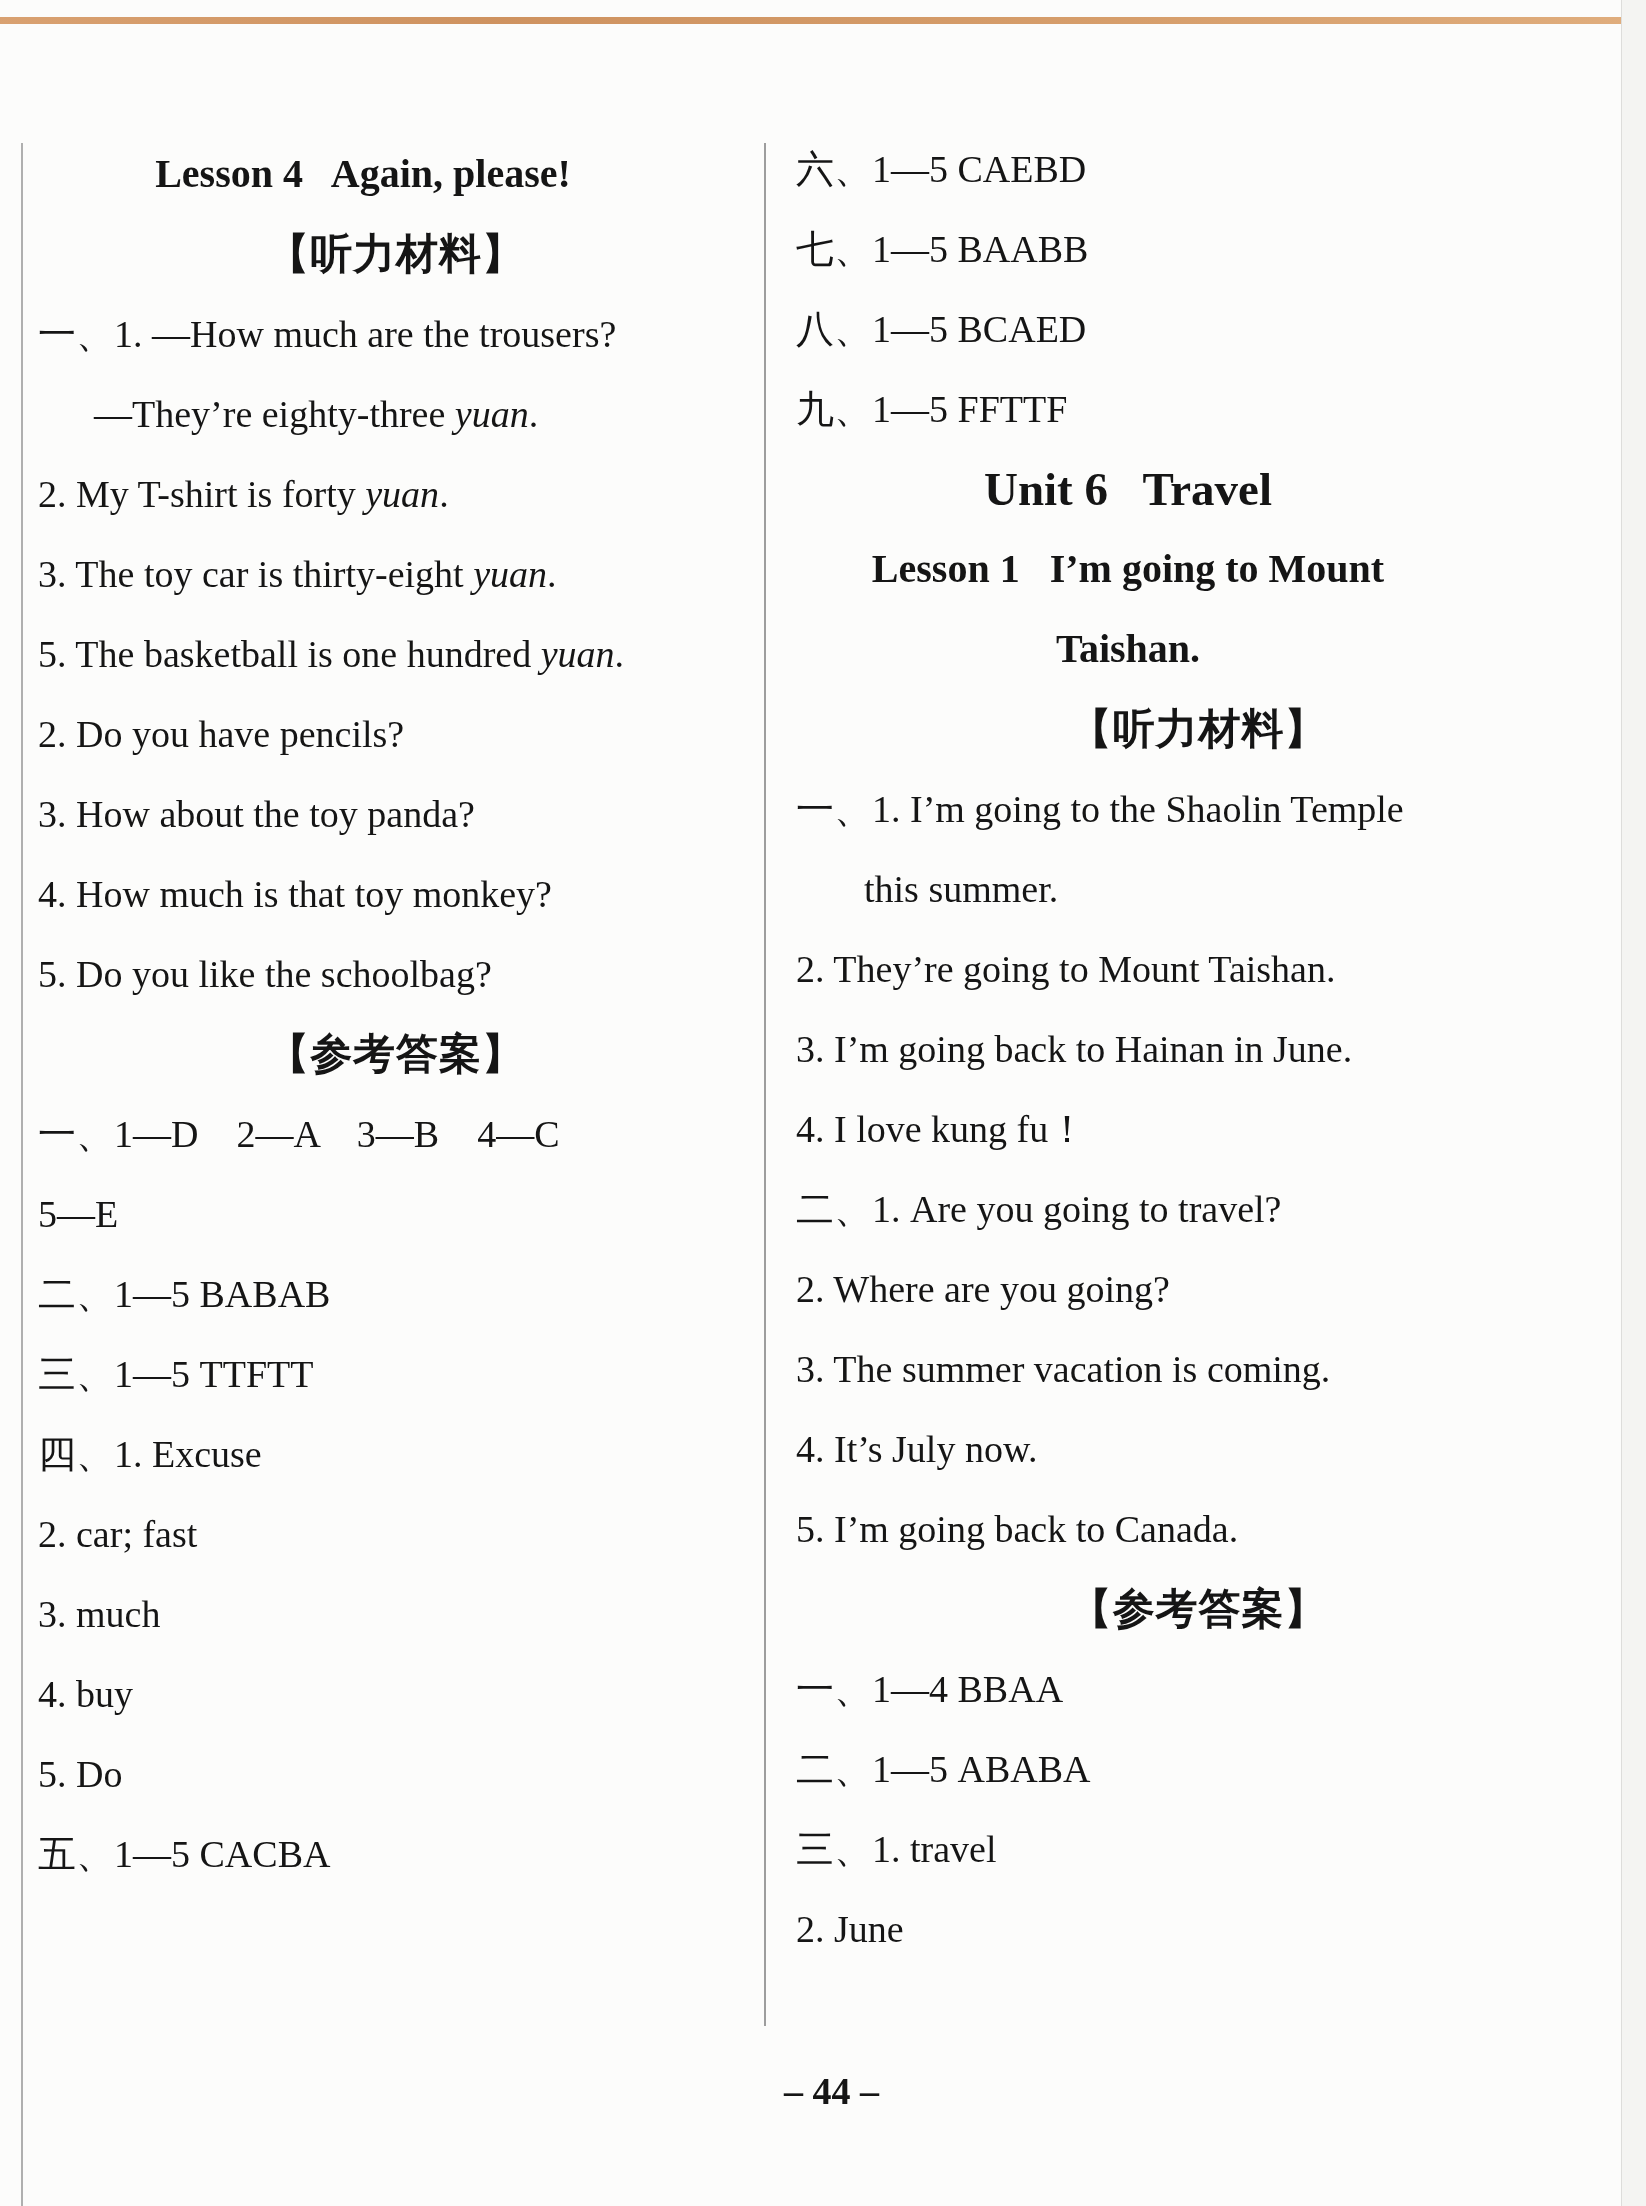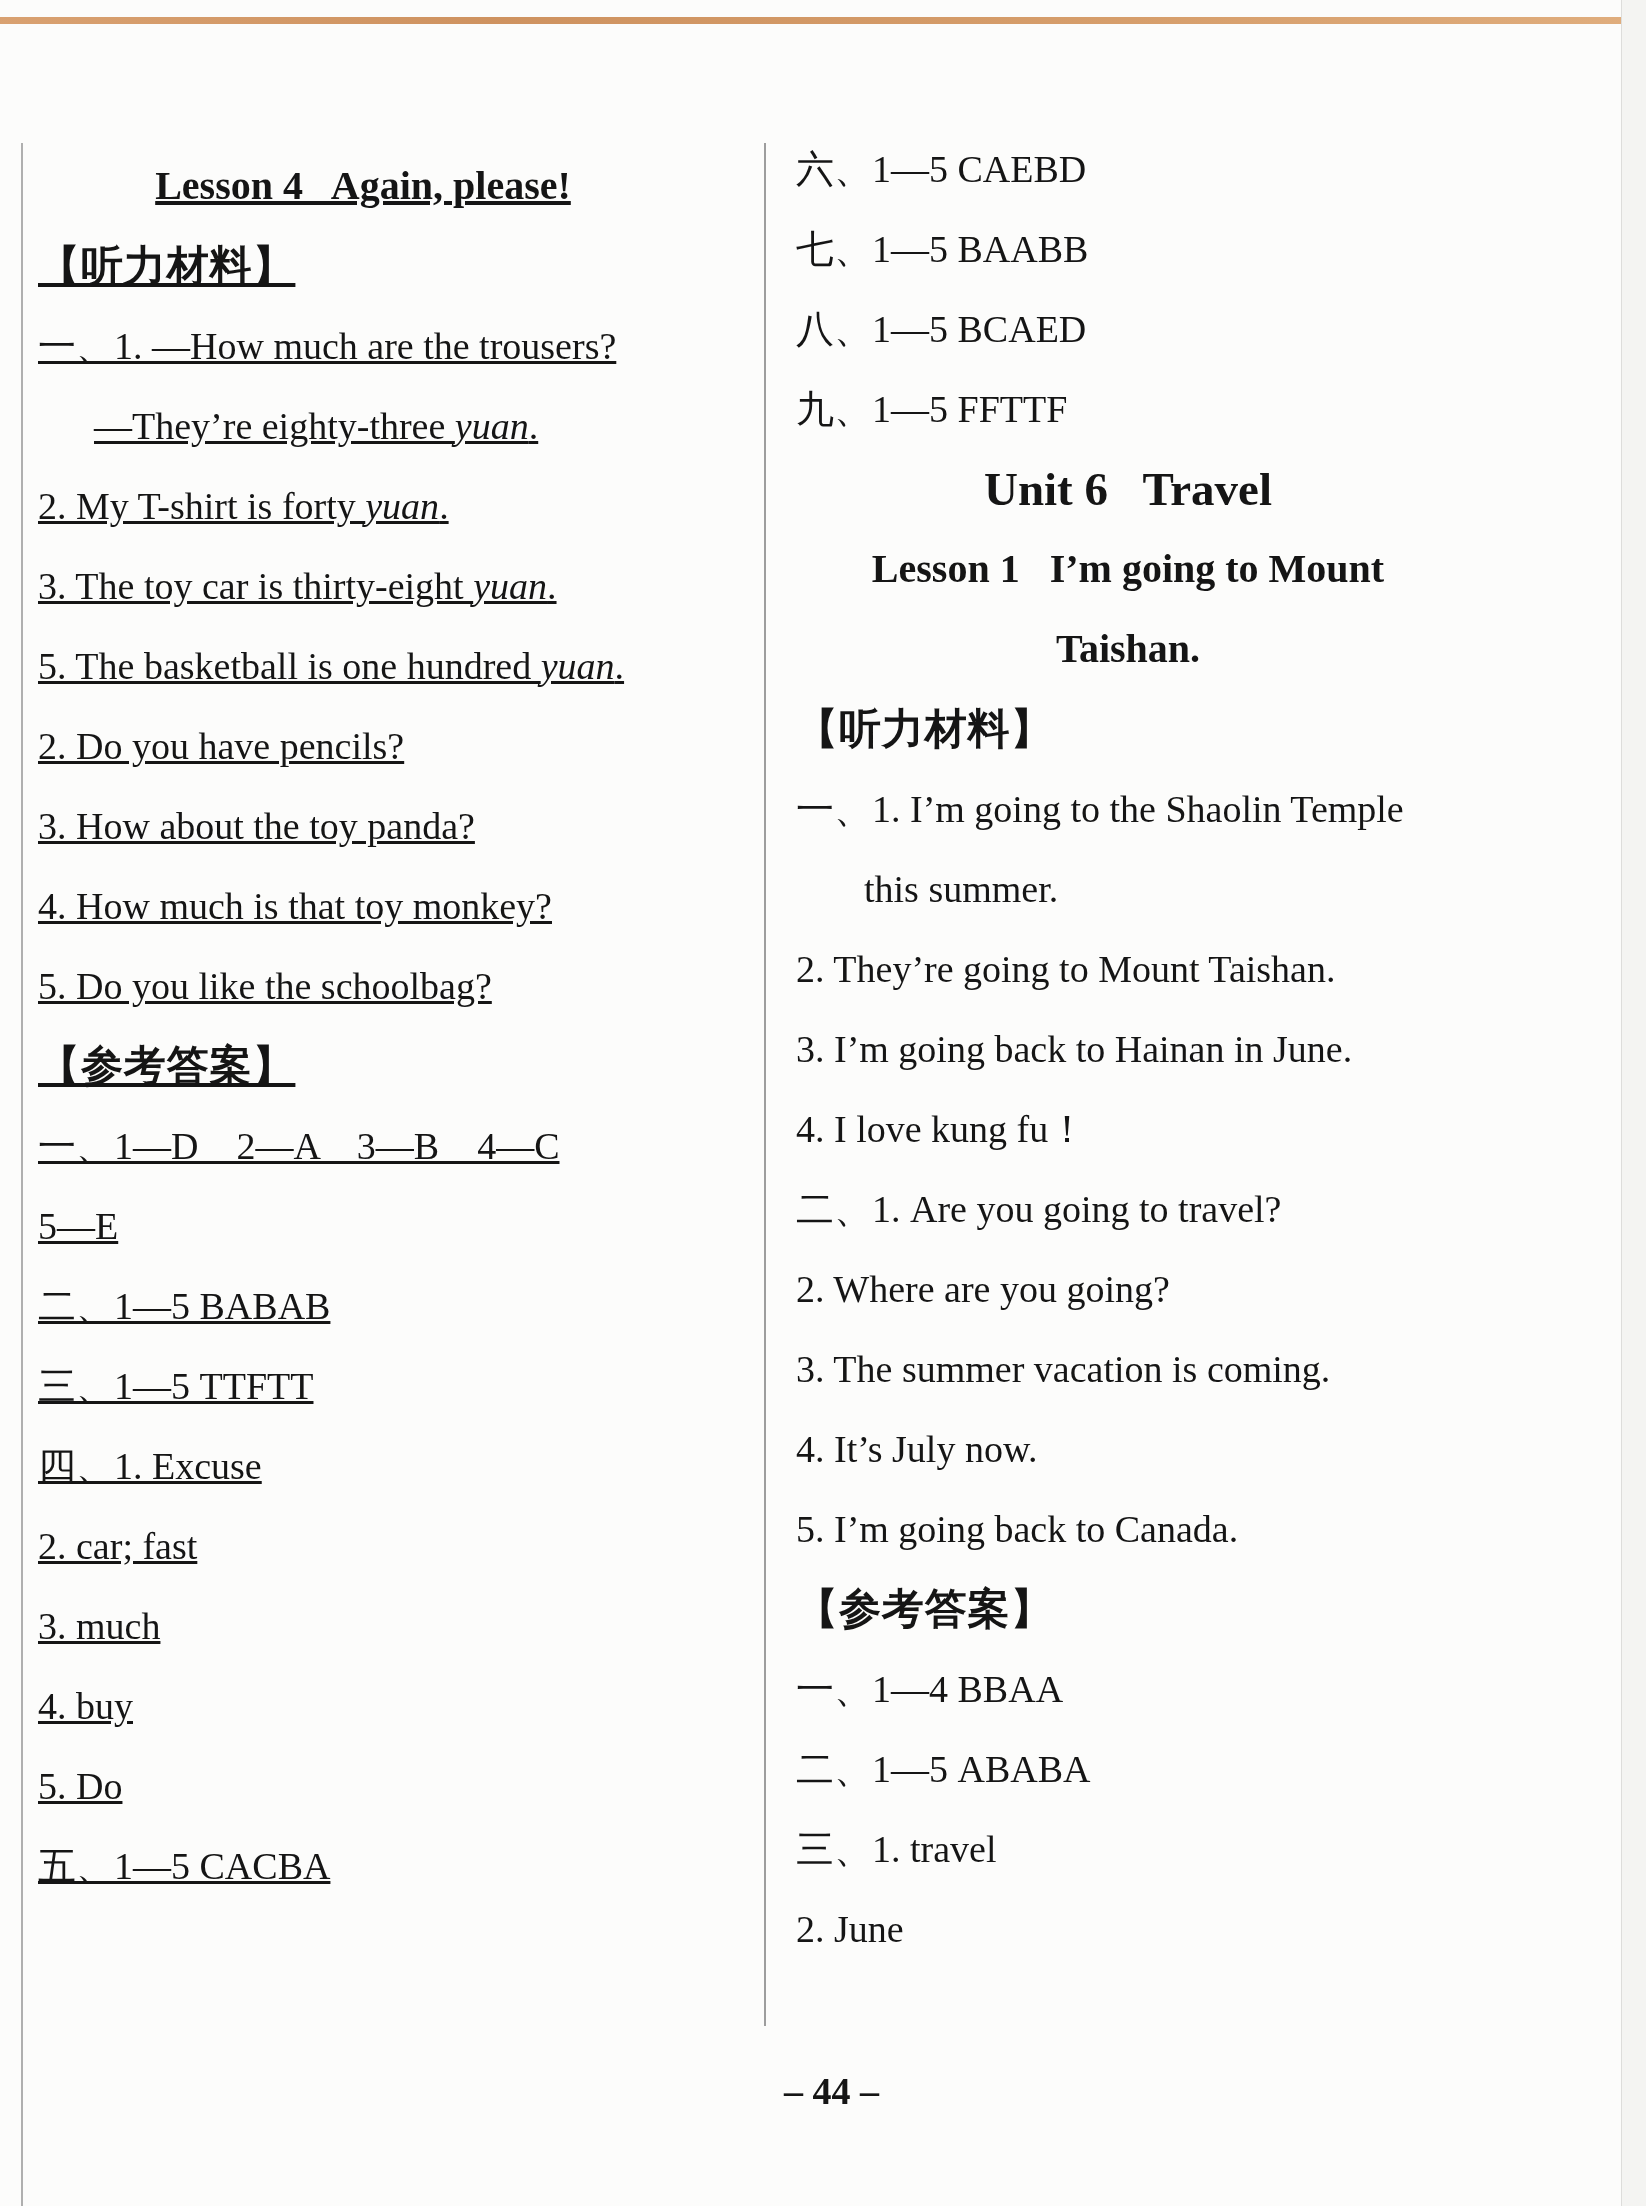--- a/index.html
+++ b/index.html
@@ -14,37 +14,37 @@
   .top-rule{
     position:absolute;left:0;top:17px;width:1647px;height:6.6px;
     background:linear-gradient(90deg,#d08a4e,#c37839 30%,#cd8748 70%,#d99a5e);
     opacity:.8;
   }
   .edge-left{position:absolute;left:21px;top:143px;width:1.9px;height:2063px;background:#8f8f8f;opacity:.7;}
   .divider{position:absolute;left:764px;top:143px;width:1.9px;height:1883px;background:#7d7d7d;opacity:.75;}
   .edge-right{position:absolute;left:1621px;top:0;width:0.9px;height:2206px;background:#dddddb;}
   .edge-right-band{position:absolute;left:1622px;top:0;width:24.5px;height:2206px;background:#f4f4f2;}
   .col{position:absolute;}
-  .col-left{left:38px;top:146px;width:716px;text-decoration:underline;}
+  .col-left{left:38px;top:134px;width:716px;}
   .col-right{left:796px;top:129px;width:805px;}
   .line{
     height:80px;line-height:80px;
     font-size:38px;
     white-space:pre-wrap;
   }
   .it{font-style:italic;}
   .title{font-weight:bold;text-align:center;font-size:40px;}
   .col-left .title{padding-right:66px;}
   .col-right .title{padding-right:141px;}
   .unit-title{
     font-weight:bold;text-align:center;
     font-family:Liberation Serif, serif;
     font-size:47px;padding-right:141px;
   }
-  .cjk-head{font-weight:bold;font-size:42px;letter-spacing:0.9px;}
+  .cjk-head{font-weight:bold;font-size:42px;letter-spacing:0.9px;text-align:center;}
   .indent-1{padding-left:56px;}
   .indent-2{padding-left:68px;}
   .footer{
     position:absolute;top:2051px;left:8px;width:1647px;
     text-align:center;font-weight:bold;font-size:38px;
     height:80px;line-height:80px;
   }
 </style>
 </head>
 <body>

